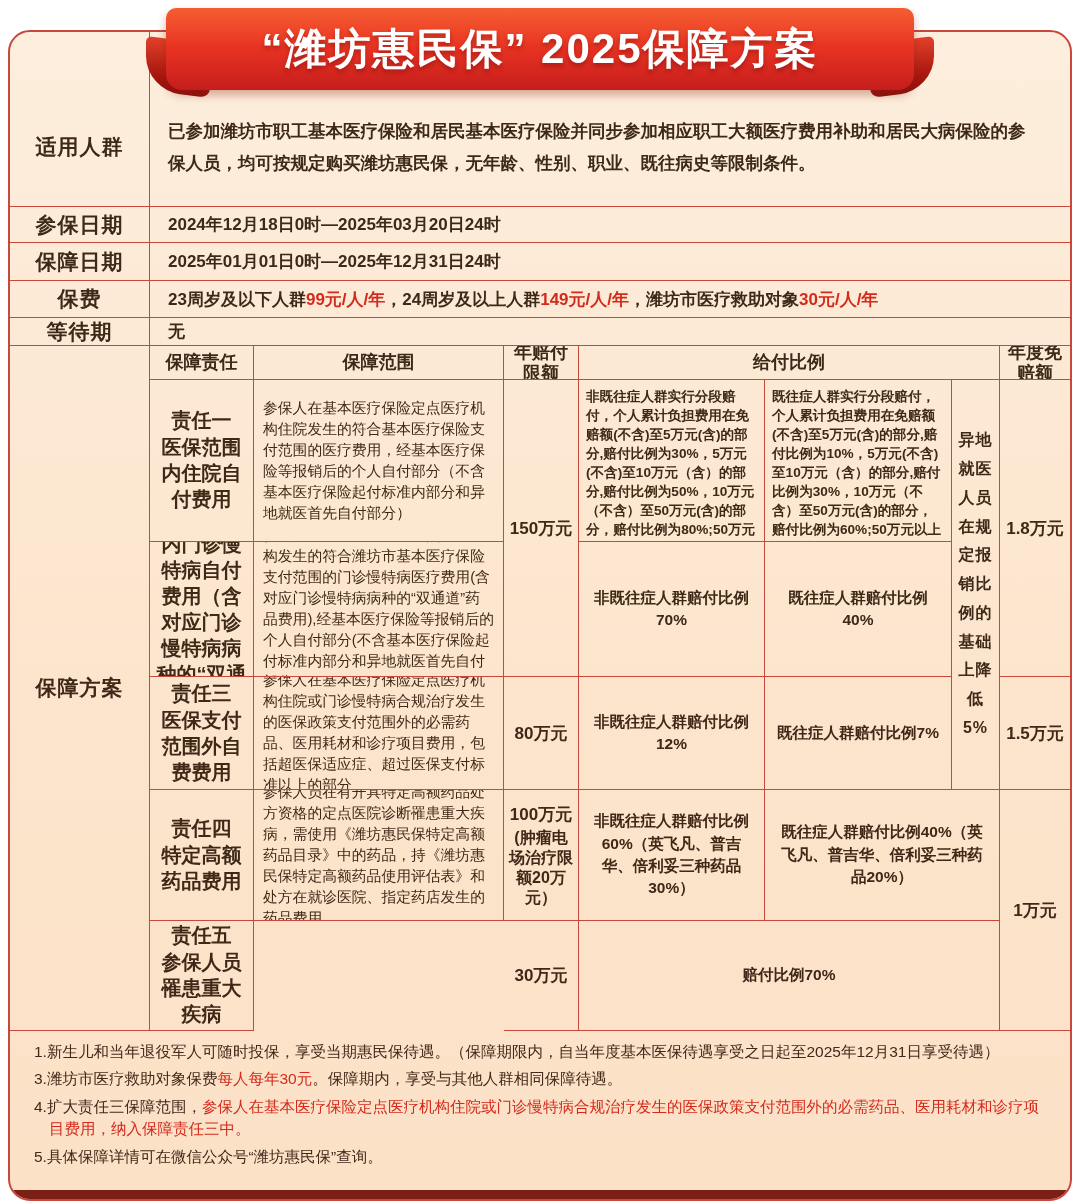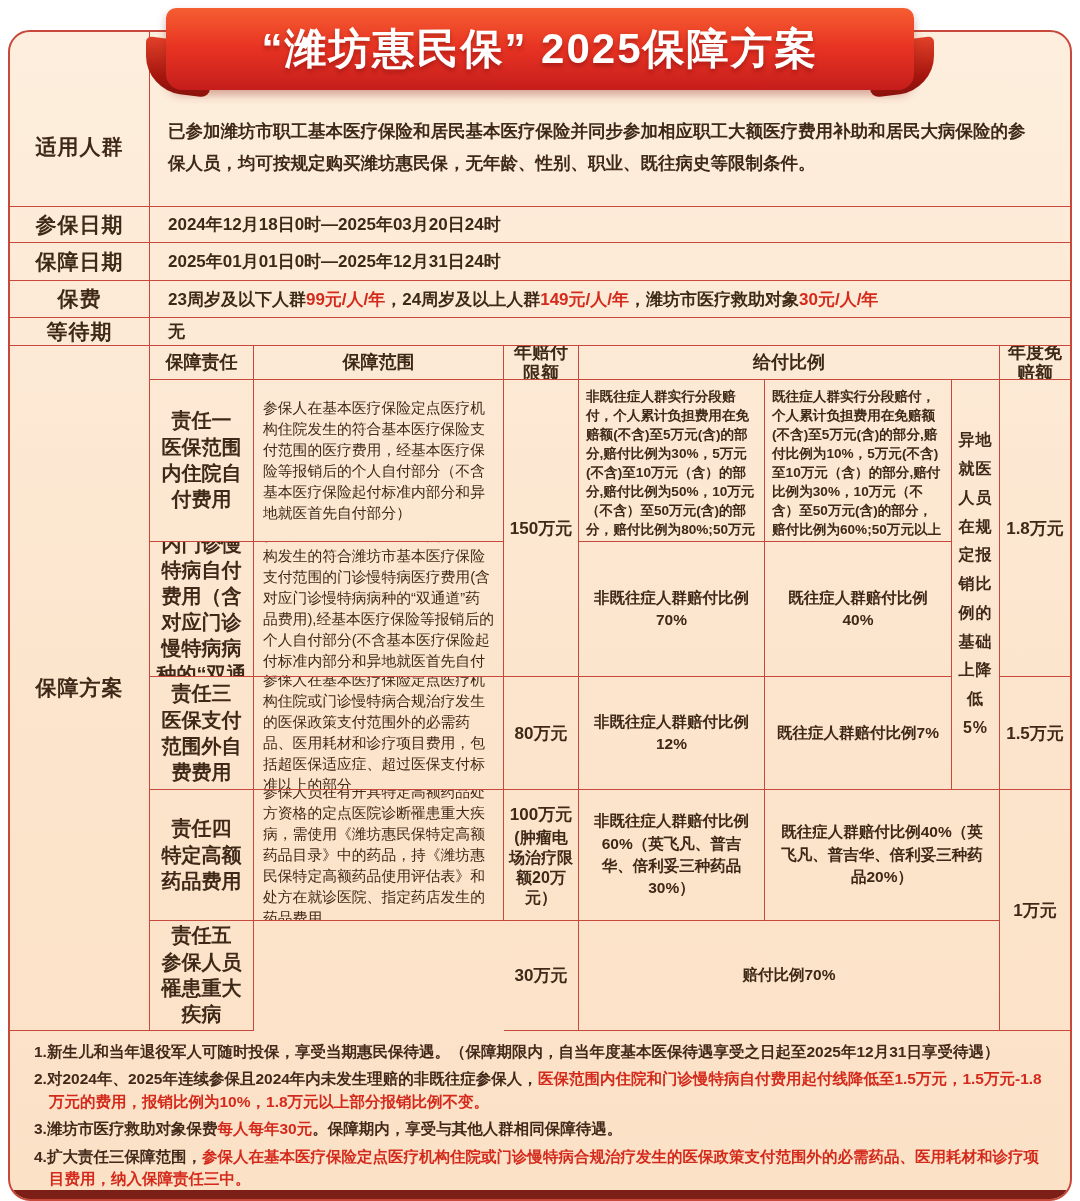--- a/index.html
+++ b/index.html
@@ -38,21 +38,21 @@
   .duty-title{font-size:20px;font-weight:bold;line-height:1.1;}
   .duty-sub{font-size:20px;font-weight:bold;line-height:1.3;margin-top:3px;}
   .scope{font-size:14.8px;font-weight:normal;line-height:1.42;text-align:left;align-items:flex-start;padding:6px 9px;}
   .stage{font-size:13.6px;font-weight:bold;line-height:1.4;text-align:left;align-items:flex-start;justify-content:flex-start;padding:7px 7px;}
   .big{font-size:17px;font-weight:bold;}
   .limit-note{font-size:16px;font-weight:bold;line-height:1.25;margin-top:2px;}
   .ratio-simple{font-size:15.5px;font-weight:bold;line-height:1.45;padding:4px 10px;}
   .remote{font-size:16px;font-weight:bold;line-height:1.8;padding:0 5px;letter-spacing:1px;}
   
   .notes{padding:10px 20px 0 24px;}
-  .notes p{margin:0 0 5px 0;font-size:15.5px;font-weight:bold;line-height:1.45;padding-left:15px;text-indent:-15px;color:#42291a;}
+  .notes p{margin:0 0 5px 0;font-size:15.5px;font-weight:normal;line-height:1.45;padding-left:15px;text-indent:-15px;color:#42291a;}
   
   .bottom-bar{position:absolute;left:0;right:0;bottom:0;height:9px;background:#7c1f17;}
   
   .ribbon{position:absolute;left:148px;top:6px;width:784px;height:92px;z-index:5;}
   .ribbon::before,.ribbon::after{
     content:"";position:absolute;top:34px;width:64px;height:54px;z-index:0;
     background:linear-gradient(180deg,#e24129 0%,#a8170f 70%,#8c110c 100%);
   }
   .ribbon::before{left:-2px;border-radius:6px 0 10px 34px;transform:skewY(7deg);}
   .ribbon::after{right:-2px;border-radius:0 6px 34px 10px;transform:skewY(-7deg);}
@@ -166,21 +166,20 @@
         </div>
         <div class="tc big" style="grid-area:6/3/7/4">30万元</div>
         <div class="tc ratio-simple" style="grid-area:6/4/7/7">赔付比例70%</div>
 
       </div>
     </div>
   </div>
 
   <div class="notes">
     <p><span>1.新生儿和当年退役军人可随时投保，享受当期惠民保待遇。（保障期限内，自当年度基本医保待遇享受之日起至2025年12月31日享受待遇）</span></p>
-    <p><span>2.对2024年、2025年连续参保且2024年内未发生理赔的非既往症参保人，</span><span class="red">医保范围内住院和门诊慢特病自付费用起付线降低至1.5万元，1.5万元-1.8万元的费用，报销比例为10%，1.8万元以上部分报销比例不变。</span></p>
     <p><span>3.潍坊市医疗救助对象保费</span><span class="red">每人每年30元</span><span>。保障期内，享受与其他人群相同保障待遇。</span></p>
     <p><span>4.扩大责任三保障范围，</span><span class="red">参保人在基本医疗保险定点医疗机构住院或门诊慢特病合规治疗发生的医保政策支付范围外的必需药品、医用耗材和诊疗项目费用，纳入保障责任三中。</span></p>
     <p><span>5.具体保障详情可在微信公众号“潍坊惠民保”查询。</span></p>
   </div>
 
   <div class="bottom-bar"></div>
 </div>
 
 <div class="ribbon">
   <div class="ribbon-main">

